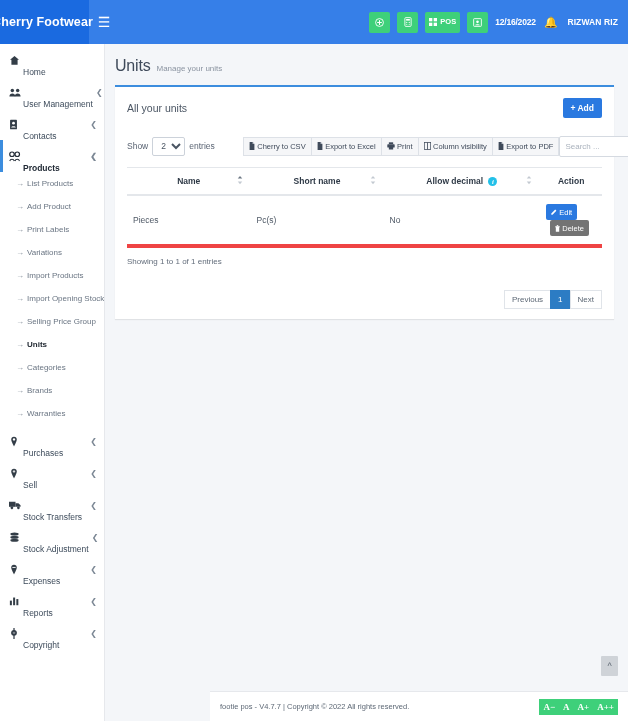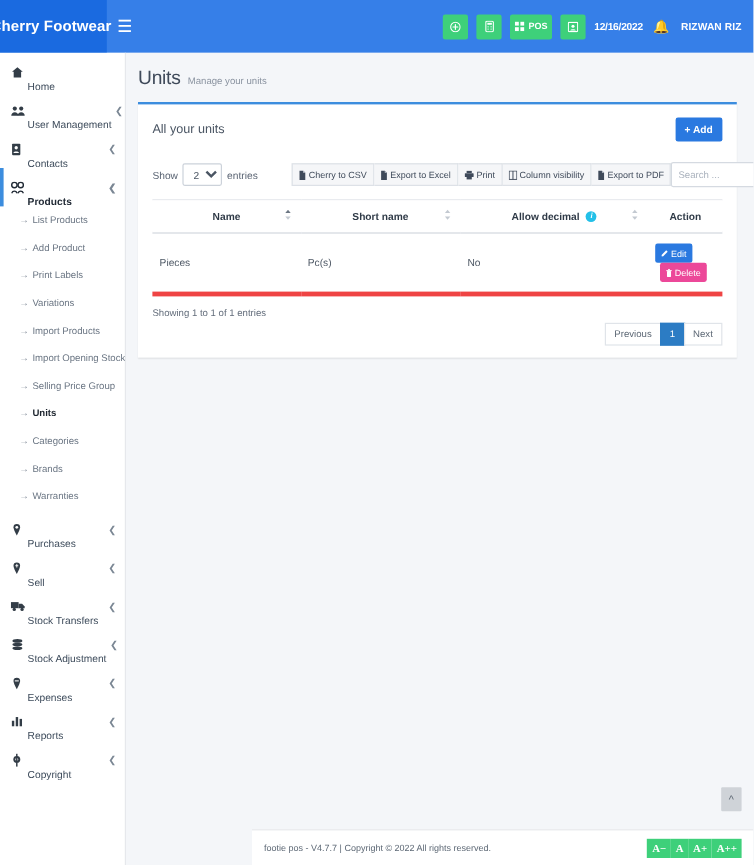--- a/index.html
+++ b/index.html
@@ -141,25 +141,25 @@
     width: 9px; height: 9px; border-radius: 50%; background: #23c0e8;
     color: #fff; font-size: 6.5px; font-weight: 700; margin-left: 3px;
     vertical-align: middle; font-style: italic; font-family: "Liberation Serif", serif;
   }
   .btn-edit, .btn-delete {
     border: none; border-radius: 2px; color: #fff; font-size: 7.5px;
     padding: 3.5px 5px; cursor: pointer; display: inline-flex;
     align-items: center; gap: 2px; font-family: "Liberation Sans", sans-serif;
   }
   .btn-edit { background: #2a79e0; }
-  .btn-delete { background: #ec4899; margin-left: 4px; }
+  .btn-delete { background: #737373; margin-left: 4px; }
 
   .dt-footer { display: flex; flex-direction: column; padding-top: 9px; }
   .dt-info { font-size: 8px; color: #636d7b; }
-  .dt-paginate { margin-left: auto; margin-top: 4px; display: flex; }
+  .dt-paginate { margin-left: auto; margin-top: 24px; display: flex; }
   .pg {
     border: 1px solid #e0e4e9; background: #fff; color: #5d6875;
     font-size: 8px; padding: 4px 7px; cursor: pointer; margin-left: -1px;
     font-family: "Liberation Sans", sans-serif;
   }
   .pg.active { background: #2c7cc4; color: #fff; border-color: #2c7cc4; }
 
   
   #footer {
     position: absolute; left: 105px; right: 0; bottom: 0; height: 30px;

